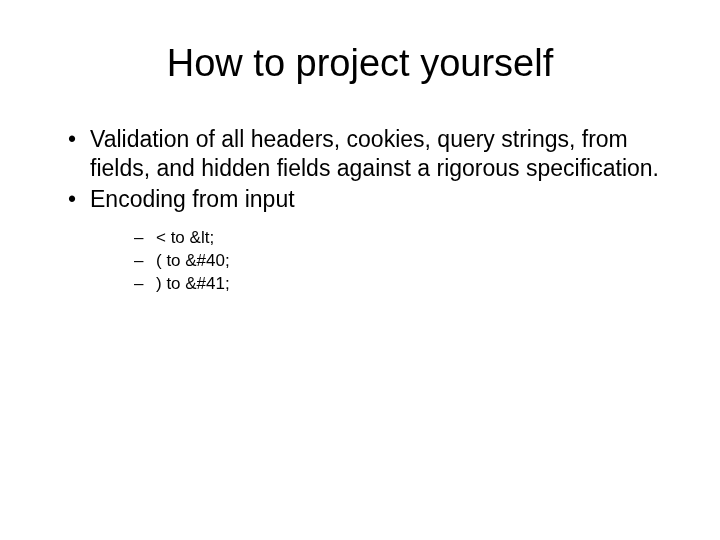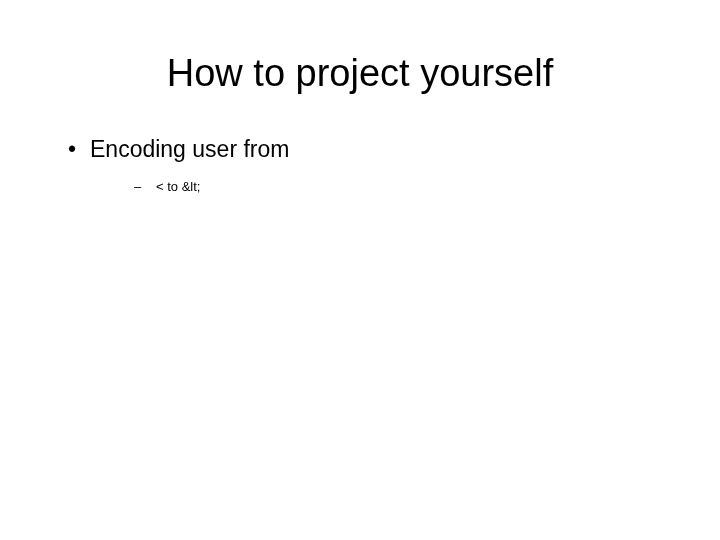--- a/index.html
+++ b/index.html
@@ -1,31 +1,34 @@
 <!DOCTYPE html>
 <html><head>
   <meta charset="utf-8">
   <style>
     * { margin: 0; padding: 0; box-sizing: border-box; }
     html, body { width: 720px; height: 540px; background: #fff; font-family: Arial, Helvetica, sans-serif; color: #000; }
     .slide { width: 720px; height: 540px; position: relative; padding: 40px 60px 40px 60px; }
-    .title { font-size: 38px; font-weight: 400; text-align: center; margin-top: 12px; margin-bottom: 40px; }
+    .title { font-size: 38px; font-weight: 400; text-align: center; margin-top: 2px; margin-bottom: 40px; }
     .bullets { list-style: none; }
     .bullets > li { font-size: 23px; line-height: 1.25; position: relative; padding-left: 30px; margin-bottom: 2px; }
     .bullets > li::before { content: "•"; position: absolute; left: 8px; top: 0; }
     .sub-bullets { list-style: none; margin-top: 14px; }
-    .sub-bullets > li { font-size: 13px; line-height: 1.35; position: relative; padding-left: 66px; }
+    .sub-bullets > li { font-size: 17px; line-height: 1.35; position: relative; padding-left: 66px; }
     .sub-bullets > li::before { content: "–"; position: absolute; left: 44px; top: 0; }
   </style>
 </head>
 <body>
 
 <div class="slide">
   <h1 class="title">How to project yourself</h1>
   <ul class="bullets">
+    <li>Validation of all headers, cookies, query strings, from fields, and hidden fields against a rigorous specification.</li>
     <li>
-      <span>Encoding user from</span>
+      <span>Encoding from input</span>
       <ul class="sub-bullets">
         <li>&lt; to &amp;lt;</li>
+        <li>( to &amp;#40;</li>
+        <li>) to &amp;#41;</li>
       </ul>
     </li>
   </ul>
 </div>
 
 </body></html>

